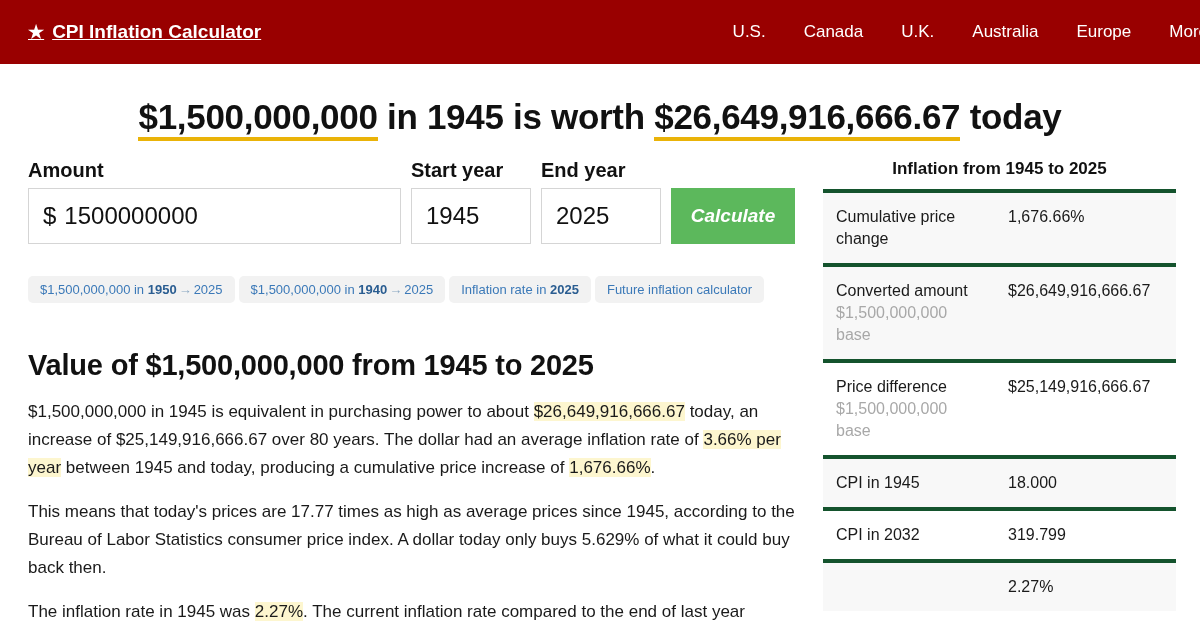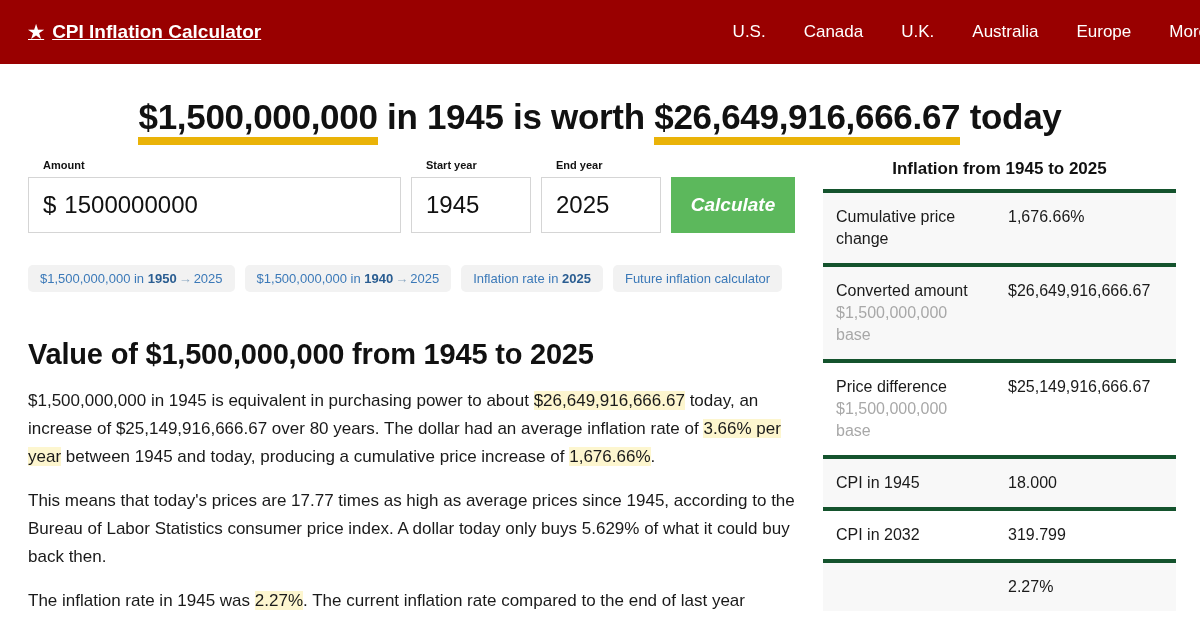--- a/index.html
+++ b/index.html
@@ -47,41 +47,40 @@
 
   
   .headline {
     text-align: center;
     font-size: 35px;
     font-weight: bold;
     letter-spacing: -0.3px;
     padding: 33px 10px 0 10px;
     white-space: nowrap;
   }
-  .headline u { text-decoration: none; border-bottom: 8px solid #eab308; padding-bottom: 1px; }
+  .headline u { text-decoration: none; border-bottom: 4px solid #eab308; padding-bottom: 1px; }
 
   
   .layout {
     display: flex;
     align-items: flex-start;
     padding: 0 24px 0 28px;
     margin-top: 22px;
   }
   .left-col { width: 772px; flex: none; }
   .right-col { width: 353px; flex: none; margin-left: 23px; }
 
   
   .form-row { display: flex; align-items: flex-end; gap: 10px; }
   .field { display: flex; flex-direction: column; }
   .field label {
-    font-size: 11px;
+    font-size: 20px;
     font-weight: bold;
     margin-bottom: 6px;
     color: #111;
-    margin-left: 15px;
   }
   .amount-field { width: 373px; }
   .year-field { width: 120px; }
   .input-box {
     height: 56px;
     border: 1px solid #d5d5d5;
     background: #ffffff;
     display: flex;
     align-items: center;
     padding: 0 14px;
@@ -99,21 +98,21 @@
     font-size: 19px;
     font-weight: bold;
     font-family: "Liberation Sans", sans-serif;
     cursor: pointer;
     font-style: italic;
   }
 
   
   .chips {
     display: flex;
-    gap: 10px;
+    gap: 4px;
     margin-top: 32px;
     flex-wrap: nowrap;
   }
   .chip {
     background: #f2f2f2;
     border-radius: 5px;
     padding: 6px 12px;
     font-size: 13px;
     color: #3b79b8;
     white-space: nowrap;

